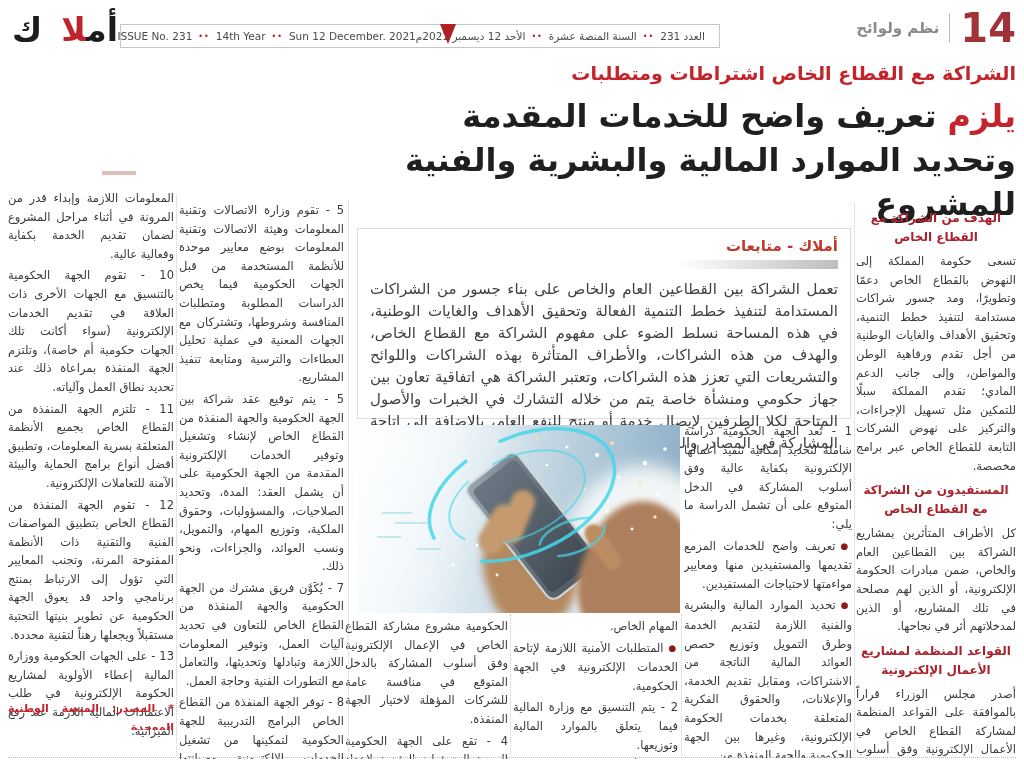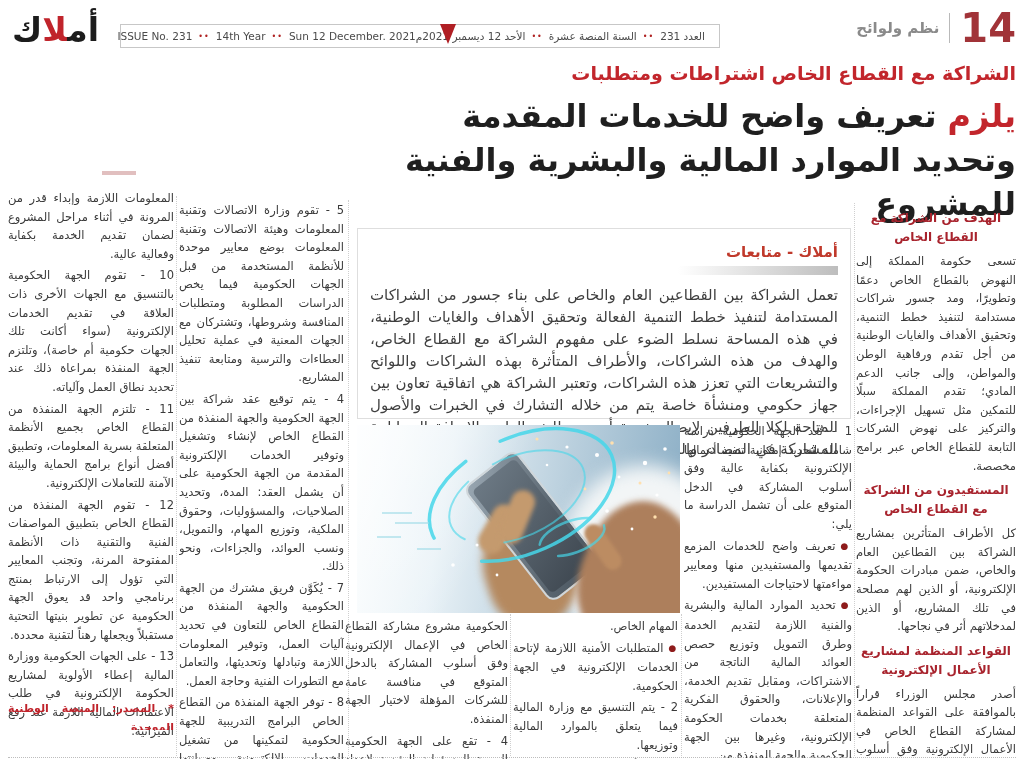--- a/index.html
+++ b/index.html
@@ -13,21 +13,21 @@
   .issue-bar{position:absolute;top:24px;left:120px;width:600px;height:24px;border:1px solid #c7c7c7;
              background:#fff;display:flex;justify-content:space-between;align-items:center;
              font-size:10.5px;color:#4a4a4a;padding:0 14px;box-sizing:border-box;}
   .issue-side{display:flex;align-items:center;gap:6px;white-space:nowrap;}
   .issue-side.en{direction:ltr;}
   .dot-sep{color:#b02323;font-size:8px;letter-spacing:1px;}
   .issue-triangle{position:absolute;top:24px;left:440px;width:0;height:0;
                   border-left:8px solid transparent;border-right:8px solid transparent;
                   border-top:20px solid #b01f24;}
   .logo{position:absolute;top:12px;left:12px;font-size:33px;font-weight:bold;color:#1c1c1c;direction:rtl;line-height:1.1;}
-  .logo .red{color:#c0242b;}
+  .logo .red{color:#c0242b;margin-left:19px;}
   .red-dash{position:absolute;left:102px;top:171px;width:34px;height:4px;background:#c88a8a;opacity:.55;}
   
   .headline-block{position:absolute;top:62px;right:8px;width:720px;text-align:right;direction:rtl;}
   .kicker{font-size:19px;font-weight:bold;color:#c2262c;margin:0 0 10px 0;}
   .headline{font-size:32px;font-weight:800;color:#1f1f1f;line-height:44px;margin:0;}
   .headline .lead-red{color:#c2262c;}
   
   .col{position:absolute;overflow:hidden;direction:rtl;text-align:justify;
        font-size:11.5px;line-height:18.6px;color:#3a3a3a;}
   .col p{margin:0 0 3px 0;}
@@ -35,21 +35,21 @@
   .p-bullet::before{content:"●";color:#8e1b1b;font-size:9px;margin-left:5px;position:relative;top:-1px;}
   .col-a{top:203px;left:856px;width:160px;height:556px;}
   .col-b{top:422px;left:684px;width:168px;height:336px;}
   .col-c{top:617px;left:513px;width:165px;height:142px;}
   .col-d{top:617px;left:345px;width:163px;height:142px;}
   .col-e{top:201px;left:179px;width:165px;height:558px;}
   .col-f{top:189px;left:8px;width:166px;height:570px;}
   .source-note{color:#c0232b;font-weight:bold;font-size:11px;margin-top:8px;}
   
   .lede-box{position:absolute;top:228px;left:357px;width:494px;height:191px;border:1px solid #dedede;
-            box-sizing:border-box;padding:14px 12px;direction:rtl;}
+            box-sizing:border-box;padding:8px 12px;direction:rtl;}
   .lede-label{color:#c0392b;font-size:15px;font-weight:bold;margin:0;}
   .lede-rule{width:160px;height:9px;background:linear-gradient(to left,#bdbdbd,rgba(189,189,189,0));margin:5px 0 9px 0;}
   .lede-text{font-size:15px;line-height:22px;color:#3f3f3f;text-align:justify;margin:0;}
   
   .photo{position:absolute;top:425px;left:357px;width:323px;height:188px;overflow:hidden;
          background:linear-gradient(100deg,#fafdfe 0%,#e9f2f7 28%,#b9cfdd 62%,#87abc3 100%);}
   .photo .ray{position:absolute;top:-30px;left:-40px;width:320px;height:240px;
               background:linear-gradient(118deg,rgba(255,255,255,.95) 0%,rgba(255,255,255,0) 55%);}
   .photo .person{position:absolute;right:-50px;top:40px;width:170px;height:200px;background:#f2f5f6;
                  border-radius:50%;filter:blur(9px);}
@@ -190,21 +190,21 @@
       <p class="p-body">3 - إذا أظهرت الدراسات إمكانية تنفيذ المشروع، تطرح الجهة</p>
   </div>
 
   <div class="col col-d">
     <p class="p-body">الحكومية مشروع مشاركة القطاع الخاص في الإعمال الإلكترونية وفق أسلوب المشاركة بالدخل المتوقع في منافسة عامة للشركات المؤهلة لاختيار الجهة المنفذة.</p>
       <p class="p-body">4 - تقع على الجهة الحكومية المعنية المسؤولية الرئيسة لإعداد الدراسات ووثائق المنافسة للمشروع.</p>
   </div>
 
   <div class="col col-e">
     <p class="p-body">5 - تقوم وزارة الاتصالات وتقنية المعلومات وهيئة الاتصالات وتقنية المعلومات بوضع معايير موحدة للأنظمة المستخدمة من قبل الجهات الحكومية فيما يخص الدراسات المطلوبة ومتطلبات المنافسة وشروطها، وتشتركان مع الجهات المعنية في عملية تحليل العطاءات والترسية ومتابعة تنفيذ المشاريع.</p>
-      <p class="p-body">4 - يتم توقيع عقد شراكة بين الجهة الحكومية والجهة المنفذة من القطاع الخاص لإنشاء وتشغيل وتوفير الخدمات الإلكترونية المقدمة من الجهة الحكومية على أن يشمل العقد: المدة، وتحديد الصلاحيات، والمسؤوليات، وحقوق الملكية، وتوزيع المهام، والتمويل، ونسب العوائد، والجزاءات، ونحو ذلك.</p>
+      <p class="p-body">5 - يتم توقيع عقد شراكة بين الجهة الحكومية والجهة المنفذة من القطاع الخاص لإنشاء وتشغيل وتوفير الخدمات الإلكترونية المقدمة من الجهة الحكومية على أن يشمل العقد: المدة، وتحديد الصلاحيات، والمسؤوليات، وحقوق الملكية، وتوزيع المهام، والتمويل، ونسب العوائد، والجزاءات، ونحو ذلك.</p>
       <p class="p-body">7 - يُكَوَّن فريق مشترك من الجهة الحكومية والجهة المنفذة من القطاع الخاص للتعاون في تحديد آليات العمل، وتوفير المعلومات اللازمة وتبادلها وتحديثها، والتعامل مع التطورات الفنية وحاجة العمل.</p>
       <p class="p-body">8 - توفر الجهة المنفذة من القطاع الخاص البرامج التدريبية للجهة الحكومية لتمكينها من تشغيل الخدمات الإلكترونية وصيانتها بطريقة آمنة وفعالة.</p>
   </div>
 
   <div class="col col-f">
     <p class="p-body">المعلومات اللازمة وإبداء قدر من المرونة في أثناء مراحل المشروع لضمان تقديم الخدمة بكفاية وفعالية عالية.</p>
       <p class="p-body">10 - تقوم الجهة الحكومية بالتنسيق مع الجهات الأخرى ذات العلاقة في تقديم الخدمات الإلكترونية (سواء أكانت تلك الجهات حكومية أم خاصة)، وتلتزم الجهة المنفذة بمراعاة ذلك عند تحديد نطاق العمل وآلياته.</p>
       <p class="p-body">11 - تلتزم الجهة المنفذة من القطاع الخاص بجميع الأنظمة المتعلقة بسرية المعلومات، وتطبيق أفضل أنواع برامج الحماية والبيئة الآمنة للتعاملات الإلكترونية.</p>
       <p class="p-body">12 - تقوم الجهة المنفذة من القطاع الخاص بتطبيق المواصفات الفنية والتقنية ذات الأنظمة المفتوحة المرنة، وتجنب المعايير التي تؤول إلى الارتباط بمنتج برنامجي واحد قد يعوق الجهة الحكومية عن تطوير بنيتها التحتية مستقبلاً ويجعلها رهناً لتقنية محددة.</p>
       <p class="p-body">13 - على الجهات الحكومية ووزارة المالية إعطاء الأولوية لمشاريع الحكومة الإلكترونية في طلب الاعتمادات المالية اللازمة عند رفع الميزانية.</p>

